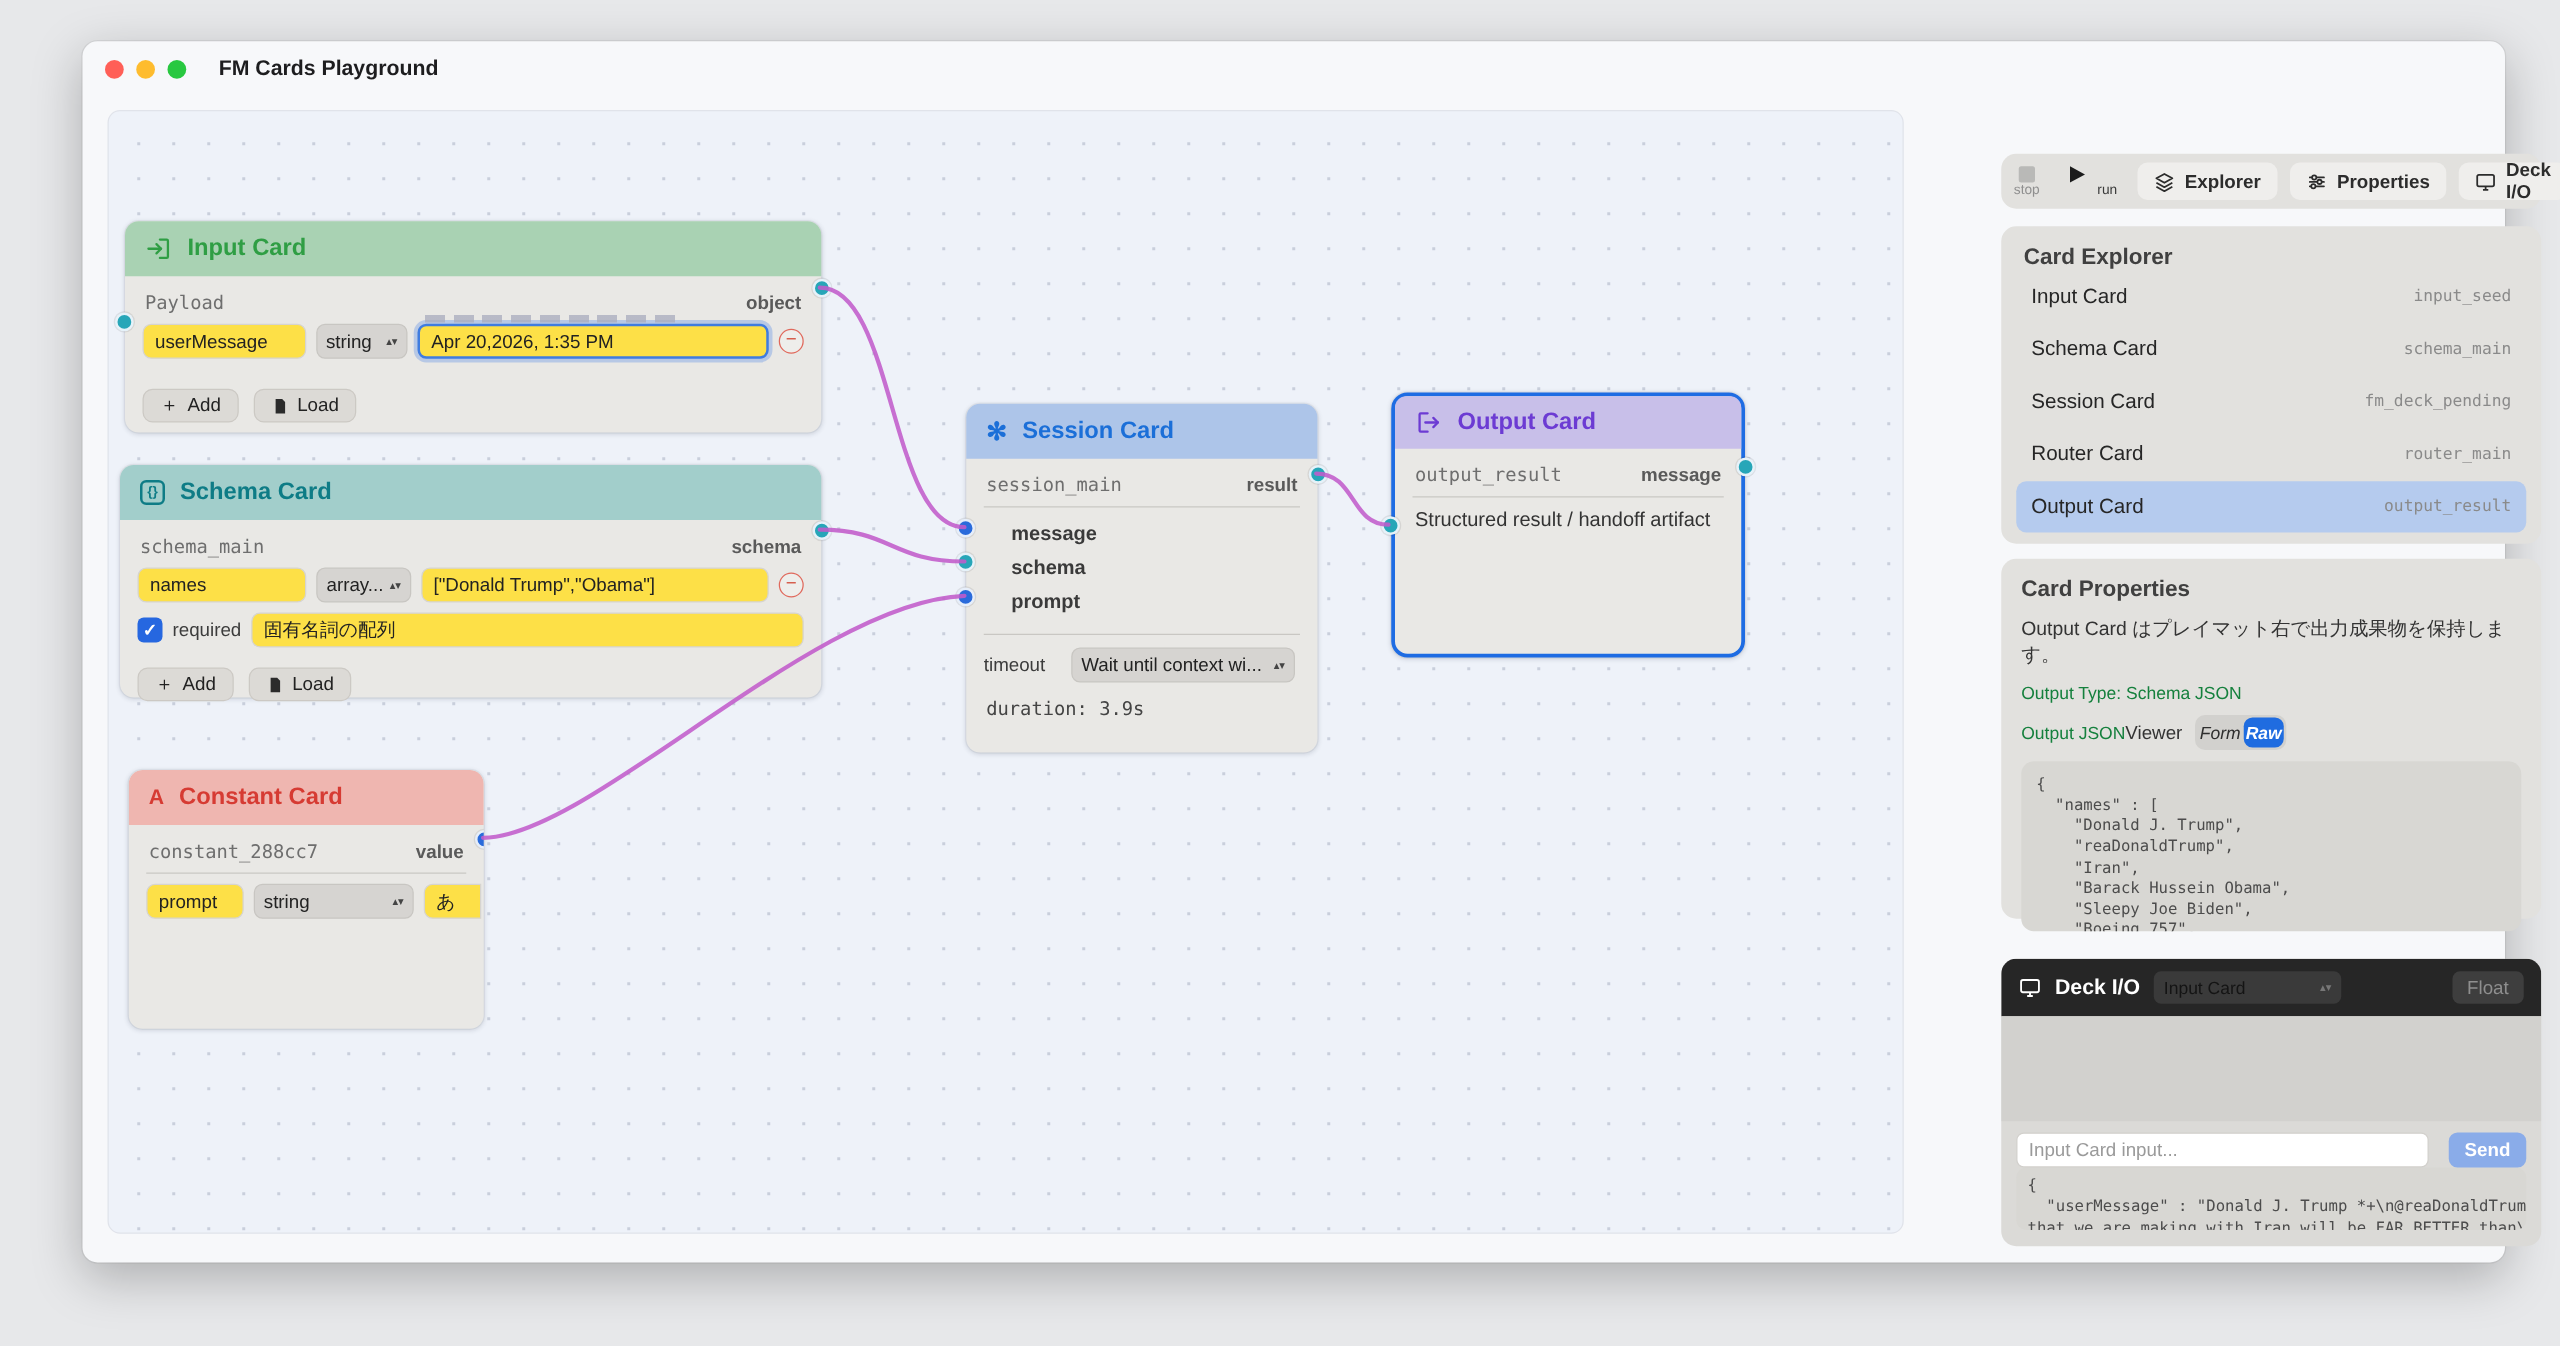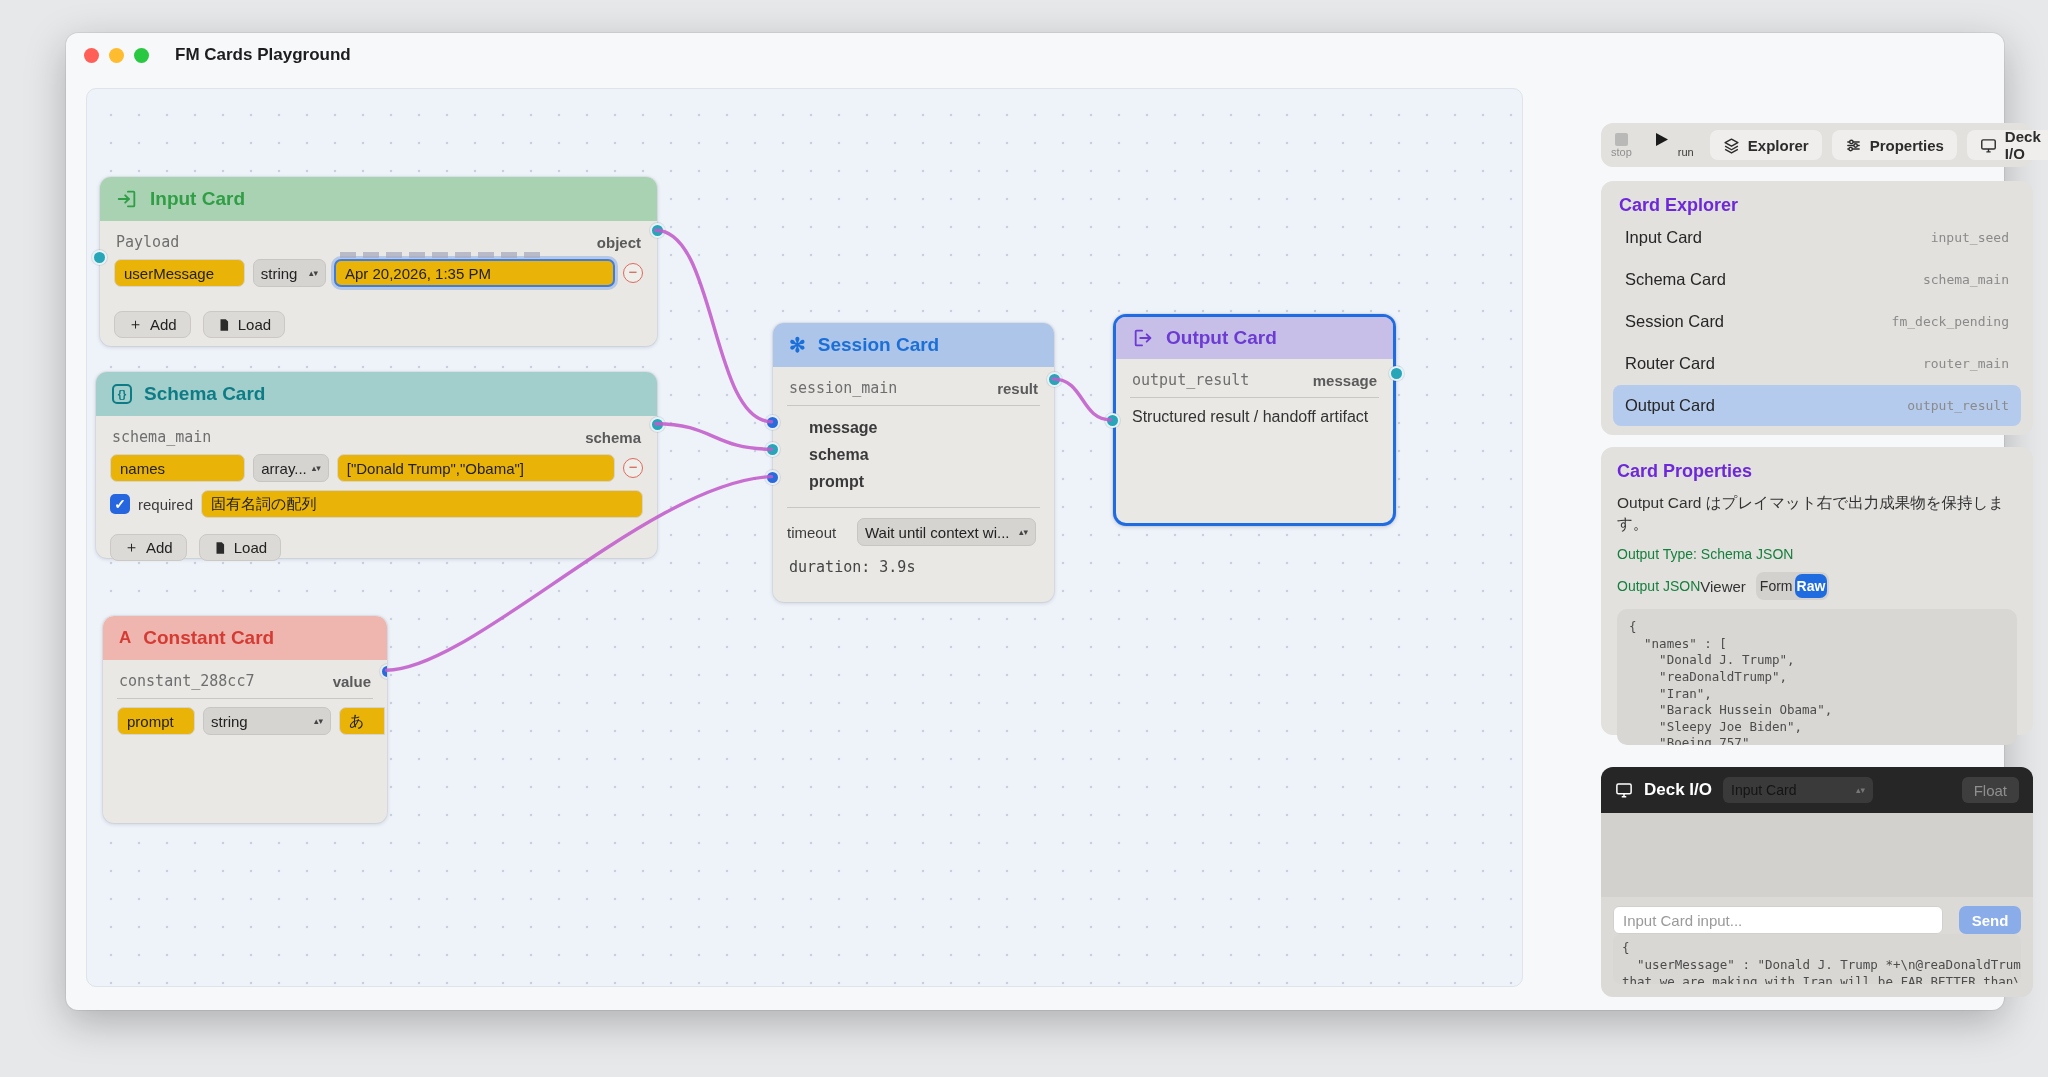--- a/index.html
+++ b/index.html
@@ -26,21 +26,21 @@
   .card { position:absolute; background:#e9e8e5; border-radius:11px;
     box-shadow:0 1px 4px rgba(30,40,60,.18), 0 0 0 1px rgba(0,0,0,.04); z-index:2; }
   .card-head { height:44px; display:flex; align-items:center; gap:12px; padding:0 16px;
     border-radius:11px 11px 0 0; font-size:19px; font-weight:bold; }
   .card-body { padding:10px 14px; position:relative; }
   .meta-row { display:flex; justify-content:space-between; align-items:center;
     font-size:15px; color:#6e6e6e; padding:2px 2px 0 2px; }
   .port-label { font-size:15px; font-weight:bold; color:#5a5a5a; font-family:"Liberation Sans",sans-serif; }
   .divider { height:1px; background:#c9c7c3; margin:8px 0; }
   .frow { display:flex; align-items:center; gap:8px; margin-top:8px; }
-  .tinput { height:28px; background:#eab308; border:1px solid #d6d4d0; border-radius:7px;
+  .tinput { height:28px; background:#fde047; border:1px solid #d6d4d0; border-radius:7px;
     padding:0 9px; font-size:15px; color:#222; display:flex; align-items:center; white-space:nowrap; overflow:hidden; }
   .tinput.focused { border:2px solid #3f7ce0; box-shadow:0 0 0 3px rgba(70,125,230,.30); }
   .select { height:28px; background:#d6d4d1; border:1px solid #c8c6c2; border-radius:7px;
     padding:0 7px; font-size:15px; color:#222; display:flex; align-items:center; gap:6px; white-space:nowrap; overflow:hidden; }
   .select .txt{ flex:1; overflow:hidden; }
   .updown { display:flex; flex-direction:column; line-height:6px; font-size:9px; color:#444; }
   .rm-btn { width:20px; height:20px; border-radius:50%; border:1.6px solid #e0695c; color:#d4513f;
     font-size:15px; line-height:16px; text-align:center; flex:none; background:rgba(255,255,255,.25); }
   .btn { height:27px; display:inline-flex; align-items:center; gap:7px; padding:0 13px;
     background:#dcdad6; border:1px solid #ccc9c4; border-radius:8px; font-size:15px; color:#222; }
@@ -80,35 +80,35 @@
   
   .panel { position:absolute; background:#e2e1de; border-radius:12px; }
   .toolbar { left:1535px; top:90px; width:432px; height:44px; display:flex; align-items:center; padding:0 10px; gap:10px; }
   .tb-run { display:flex; flex-direction:column; align-items:center; width:40px; gap:0px; }
   .tb-run .lbl { font-size:11px; color:#8f8f8f; margin-top:-1px; }
   .tb-sep { width:1px; height:28px; background:#c6c5c2; margin:0 4px; }
   .pill { height:30px; display:flex; align-items:center; gap:8px; padding:0 13px;
     background:#efeeec; border-radius:8px; font-size:15px; font-weight:bold; color:#2c2c2c; }
 
   .explorer { left:1535px; top:148px; width:432px; height:254px; padding:14px 12px; }
-  .panel-title { font-size:18px; font-weight:bold; color:#6d28d9; padding:0 6px; }
+  .panel-title { font-size:18px; font-weight:bold; color:#404040; padding:0 6px; }
   .ex-row { height:41px; display:flex; align-items:center; justify-content:space-between;
     padding:0 12px; border-radius:8px; margin-top:1px; }
   .ex-row.selected { background:#b5cbee; }
   .ex-name { font-size:16.5px; color:#262626; }
   .ex-id { font-size:13px; color:#8a8a8a; }
 
   .props { left:1535px; top:414px; width:432px; height:288px; padding:14px 16px; }
   .props .desc { font-size:15.5px; color:#333; margin-top:11px; }
   .props .sub { font-size:14px; color:#15803d; margin-top:11px; }
   .json-head { display:flex; align-items:center; justify-content:flex-start; margin-top:10px; }
   .seg-wrap { display:flex; align-items:center; gap:10px; }
   .viewer-lbl { font-size:15px; color:#333; }
   .seg { display:flex; background:#d2d1ce; border-radius:8px; padding:2px; }
-  .seg .opt { font-size:14px; padding:4px 2px; border-radius:7px; color:#2e2e2e; }
+  .seg .opt { font-size:14px; padding:4px 2px; border-radius:7px; color:#2e2e2e;font-style:italic; }
   .seg .opt.active { background:#1f6ce0; color:#fff; font-weight:bold; }
   .codeblock { background:#d8d7d3; border-radius:10px; margin-top:9px; padding:10px 12px;
     font-size:12.5px; line-height:1.33; color:#4c4c4c; white-space:pre; overflow:hidden; height:136px; }
 
   .deck { left:1535px; top:734px; width:432px; height:230px; background:#dbdad7; overflow:hidden; }
   .deck-head { height:46px; background:#262626; display:flex; align-items:center; gap:11px; padding:0 14px; }
   .deck-title { color:#fff; font-size:17px; font-weight:bold; }
   .deck-select { width:150px; height:26px; background:#3a3a3a; border-radius:6px; display:flex;
     align-items:center; padding:0 8px; font-size:14px; color:#141414; gap:6px; }
   .deck-select .txt { flex:1; }

